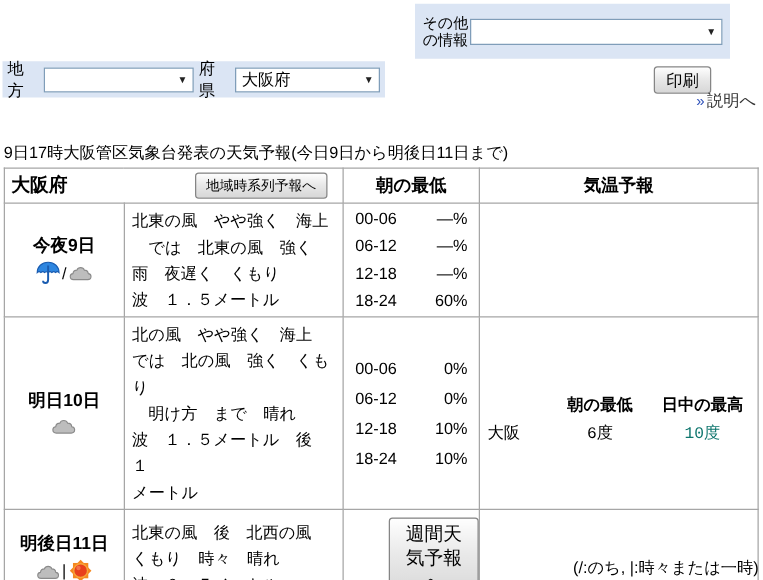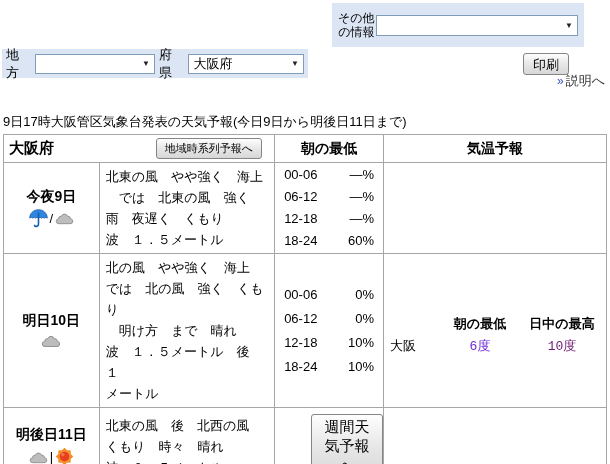--- a/index.html
+++ b/index.html
@@ -201,22 +201,22 @@
               <span>18-24</span>
               <span>10%</span>
             </div>
       </td>
       <td class="temp-cell">
         <div class="temp-grid">
           <span></span>
           <span class="th">朝の最低</span>
           <span class="th">日中の最高</span>
           <span>大阪</span>
-          <span class="val" style="color: #6d28d9;">6度</span>
-          <span class="val" style="color: #701a75;">10度</span>
+          <span class="val" style="color: #000000;">6度</span>
+          <span class="val" style="color: #0f766e;">10度</span>
         </div>
       </td>
     </tr>
 
     <tr class="row3">
       <td class="day-cell">
         <div class="day-label">明後日11日</div>
         <div class="icon-row">
           <svg width="21" height="16" viewBox="0 0 24 17">
             <path d="M5.5 15 Q2.5 15 2.5 12.2 Q2.5 9.7 5 9.5 Q5.3 6.3 8.6 6.3 Q9.4 4 12 4 Q14.6 4 15.4 6.3 Q18.7 6.3 19 9.5 Q21.5 9.7 21.5 12.2 Q21.5 15 18.5 15 Z" fill="#bdbdbd" stroke="#8a8a8a" stroke-width="1"></path>
@@ -234,14 +234,15 @@
 くもり　時々　晴れ
 波　０．５メートル</td>
       <td class="weekly-cell">
         <button class="btn weekly-btn">週間天気予報へ</button>
       </td>
       <td></td>
     </tr>
   </tbody>
     </table>
 
+  <div class="footnote">(/:のち, |:時々または一時)</div>
 
 </div>
 
 </body></html>

